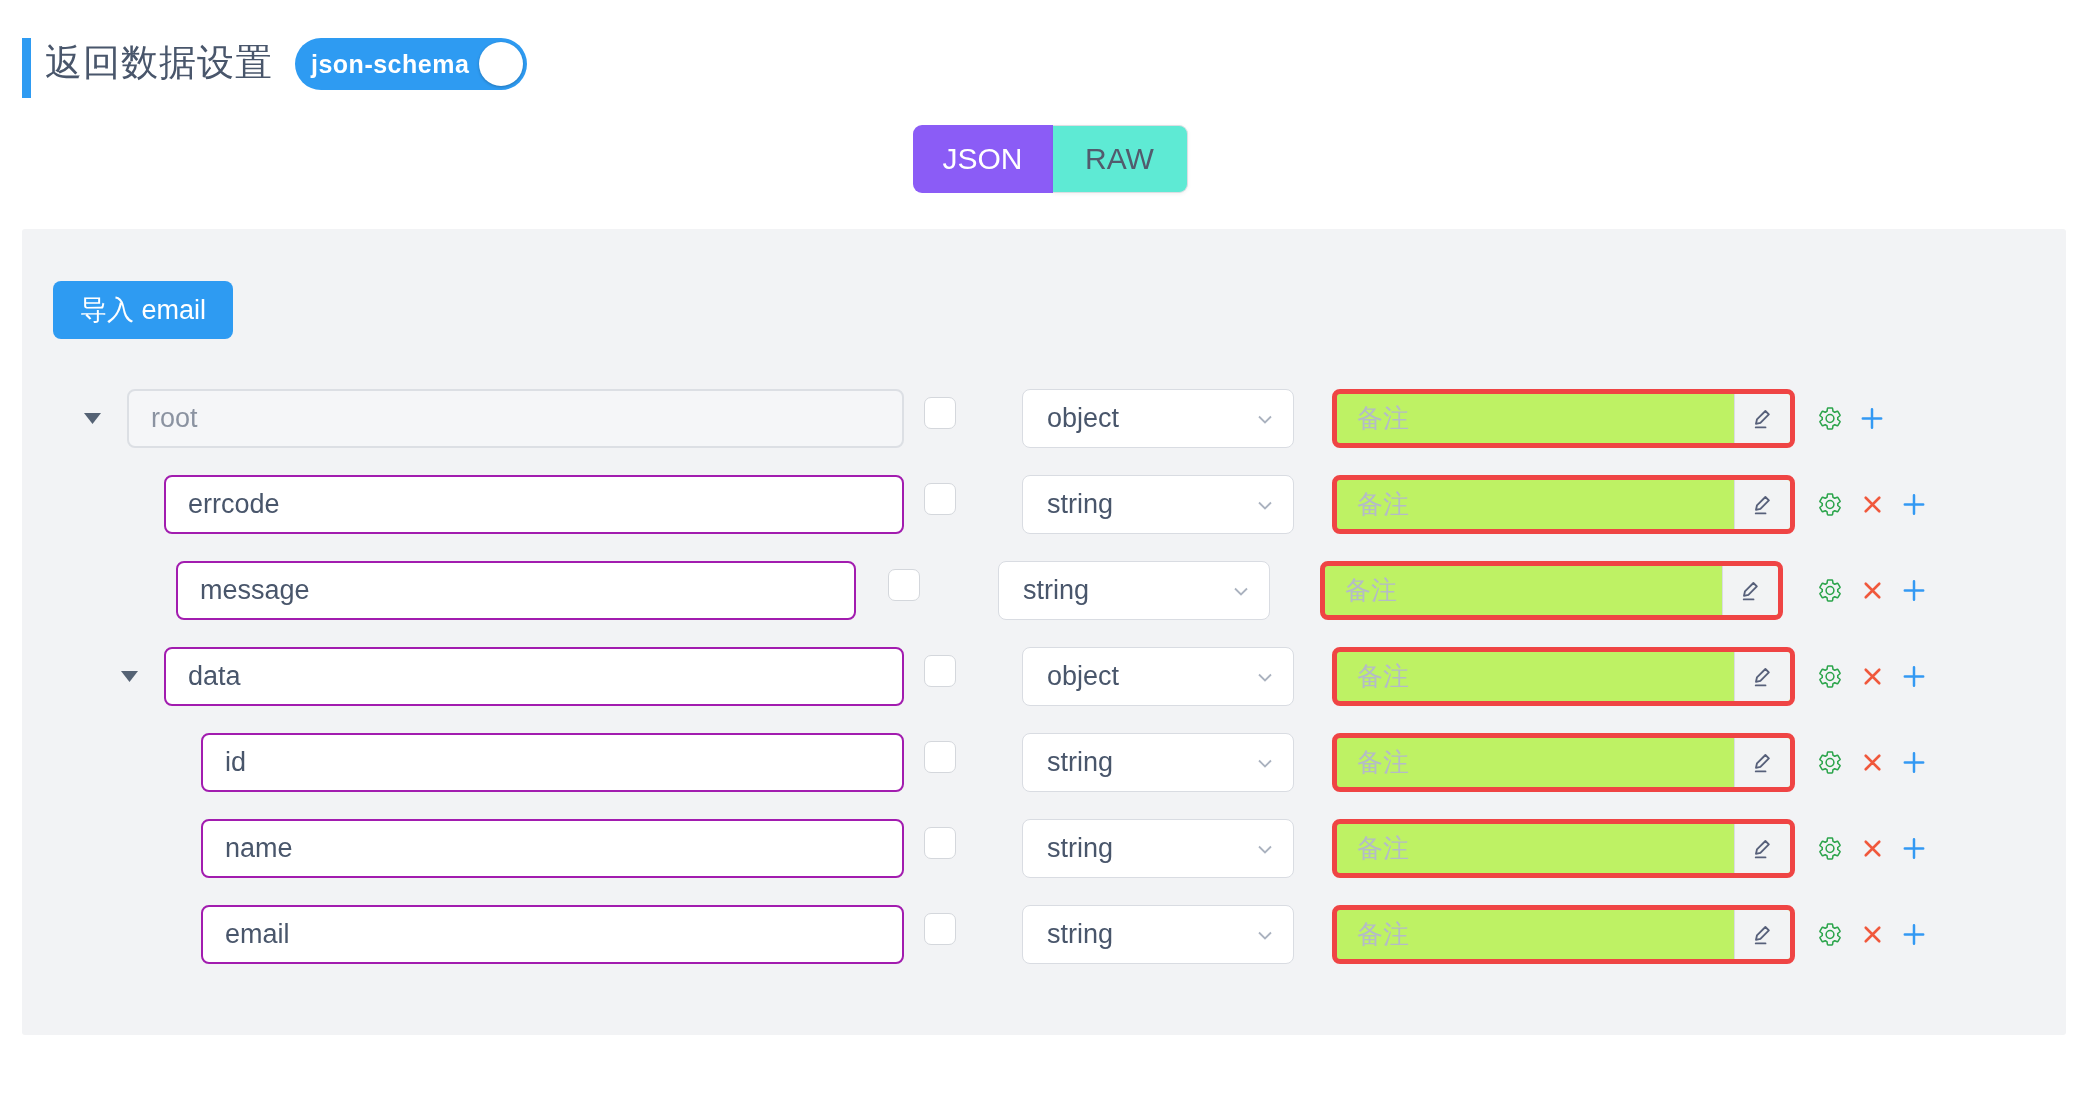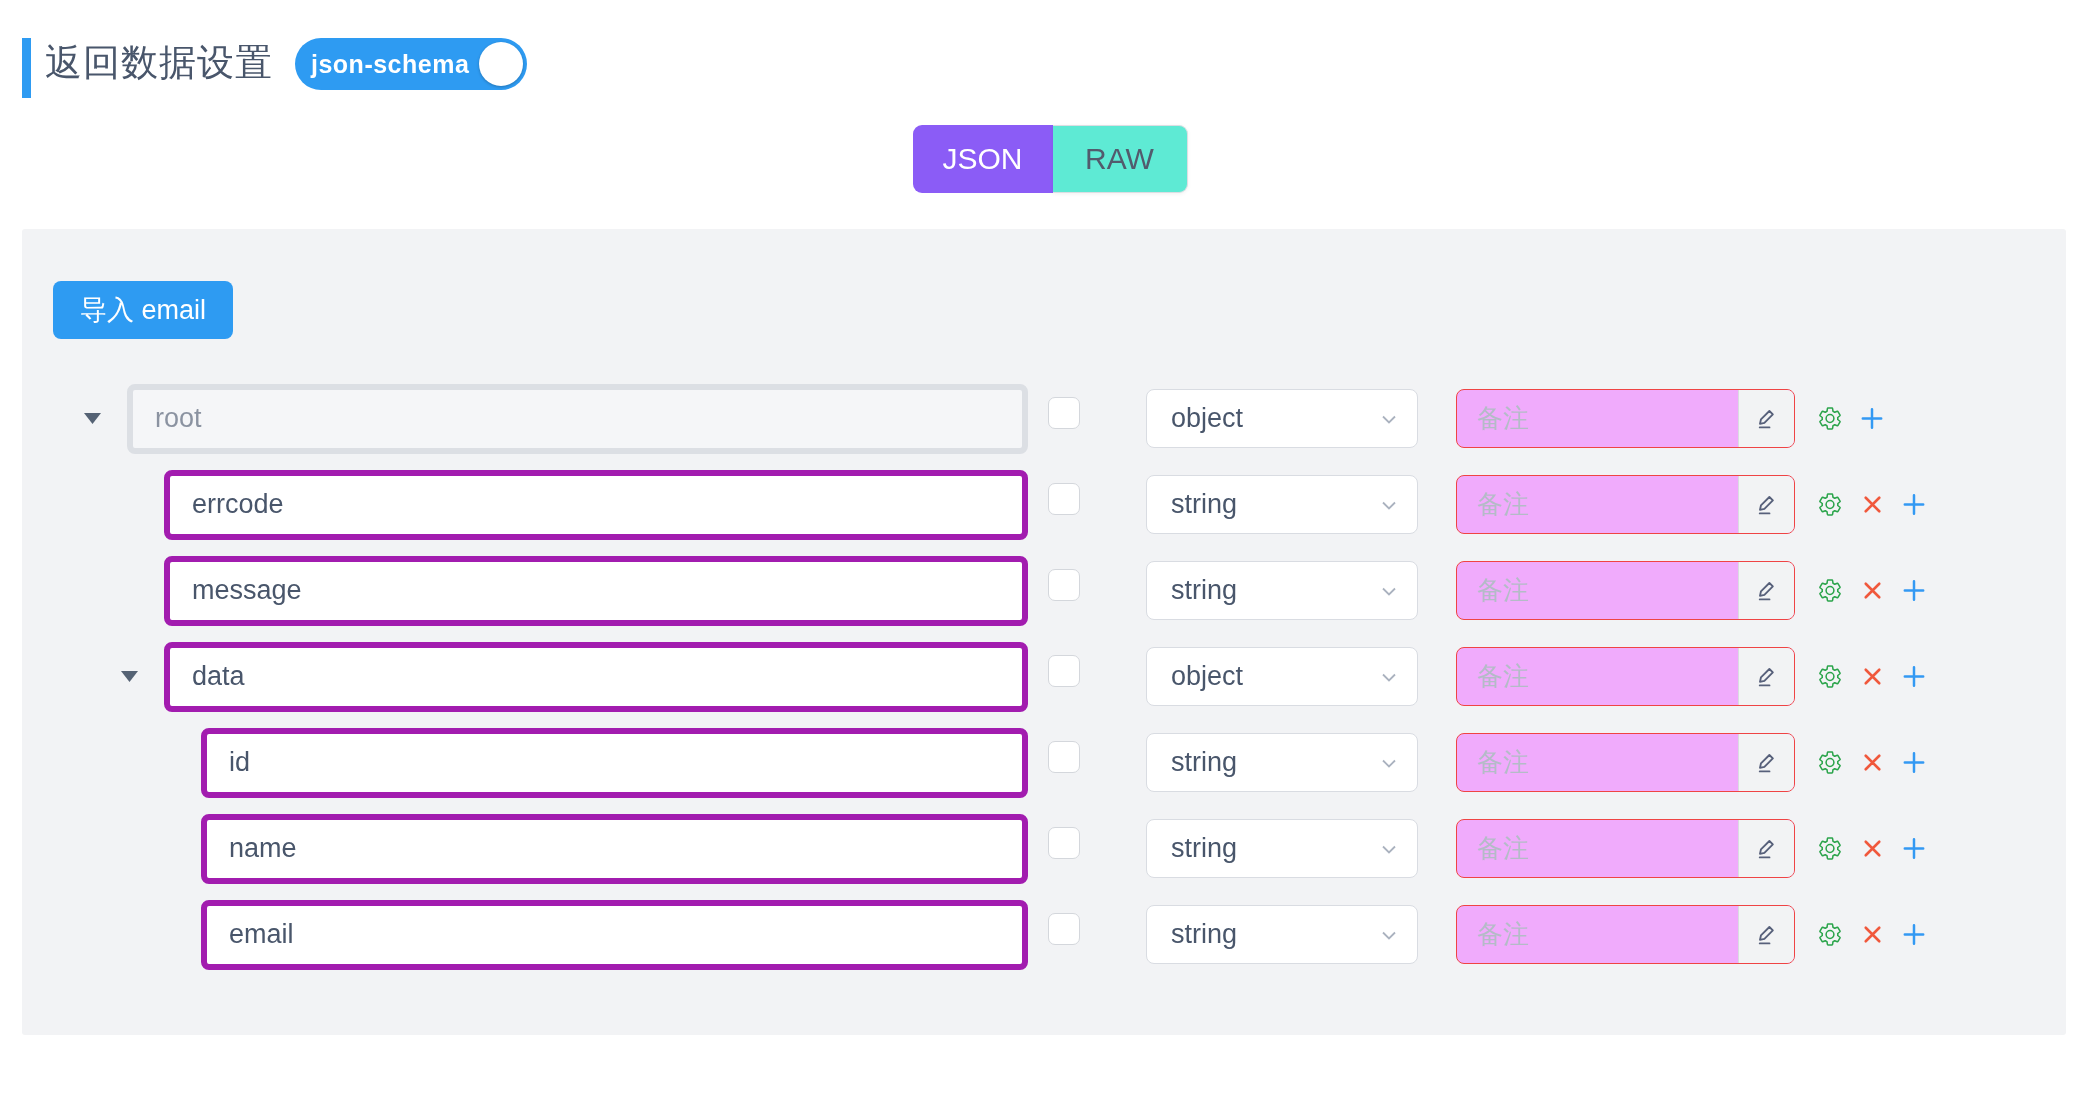--- a/index.html
+++ b/index.html
@@ -28,32 +28,32 @@
   
   .panel { width:2044px; margin:36px 0 0 22px; background:#f2f3f5; border-radius:3px;
            padding:52px 139px 44px 0; }
   .import-btn { margin:0 0 50px 31px; width:180px; height:58px; background:#2e9bf2; color:#ffffff;
                 font-size:27px; border:none; border-radius:8px; cursor:pointer;
                 font-family:inherit; }
 
   
   .row { display:flex; align-items:center; height:59px; margin-bottom:27px; }
   .caret-box { width:35px; flex:none; display:flex; justify-content:center; align-items:center; cursor:pointer; }
-  .name-input { flex:1; margin-left:17px; height:70px; background:#ffffff;
-                border:6px solid #a21caf; border-radius:8px; font-size:27px; color:#49566b;
+  .name-input { flex:1; margin-left:17px; height:59px; background:#ffffff;
+                border:2px solid #a21caf; border-radius:8px; font-size:27px; color:#49566b;
                 padding:0 22px; font-family:inherit; outline:none; }
   .name-input.disabled { background:#f5f6f8; color:#8b93a1; border-color:#dcdfe4; }
   .req-checkbox { flex:none; margin-left:20px; width:32px; height:32px; appearance:none;
                   -webkit-appearance:none; background:#ffffff; border:1px solid #d4d7dc;
                   border-radius:7px; cursor:pointer; transform:translateY(-6px); }
   .type-select { flex:none; margin-left:66px; width:272px; height:59px; background:#ffffff;
                  border:1px solid #d9dce2; border-radius:8px; display:flex; align-items:center;
                  justify-content:space-between; padding:0 16px 0 24px; font-size:27px; cursor:pointer; }
-  .comment-group { flex:none; margin-left:38px; width:339px; height:59px; display:flex;
-                   border:1px solid #ef4444; border-radius:8px; background:#f0abfc; overflow:hidden; }
+  .comment-group { flex:none; margin-left:38px; width:463px; height:59px; display:flex;
+                   border:5px solid #ef4444; border-radius:8px; background:#bef264; overflow:hidden; }
   .comment-input { flex:1; border:none; outline:none; font-size:26px; padding:0 20px;
                    color:#49566b; font-family:inherit; background:transparent; min-width:0; }
   .comment-input::placeholder { color:#b4bbc7; }
   .edit-addon { flex:none; width:56px; background:#f2f3f4; border:none; border-left:1px solid #d9dce1;
                 display:flex; align-items:center; justify-content:center; cursor:pointer; }
   .row-icons { flex:none; margin-left:22px; width:110px; display:flex; gap:16px; align-items:center; }
   .icon-btn { width:26px; height:26px; display:flex; align-items:center; justify-content:center; cursor:pointer; }
 </style>
 </head>
 <body>
@@ -154,21 +154,21 @@
           <path d="M5.5 5.5l13 13M18.5 5.5l-13 13" stroke="#f0583c" stroke-width="2.5" stroke-linecap="round"></path>
         </svg>
       </span>
       <span class="icon-btn">
         <svg width="27" height="27" viewBox="0 0 24 24" fill="none">
           <path d="M12 3.5v17M3.5 12h17" stroke="#3399f3" stroke-width="2.3" stroke-linecap="round"></path>
         </svg>
       </span>
     </div>
   </div>
-      <div class="row" style="padding-left: 90px;">
+      <div class="row" style="padding-left: 90px; gap: 12px;">
     <span class="caret-box" style="visibility: hidden;">
       <svg width="17" height="11" viewBox="0 0 17 11">
             <polygon points="0,0 17,0 8.5,11" fill="#556274"></polygon>
           </svg>
     </span>
     <input class="name-input" type="text" value="message" style="">
     <input class="req-checkbox" type="checkbox" style="">
     <div class="type-select">
       <span>string</span>
       <span style="display:flex">

